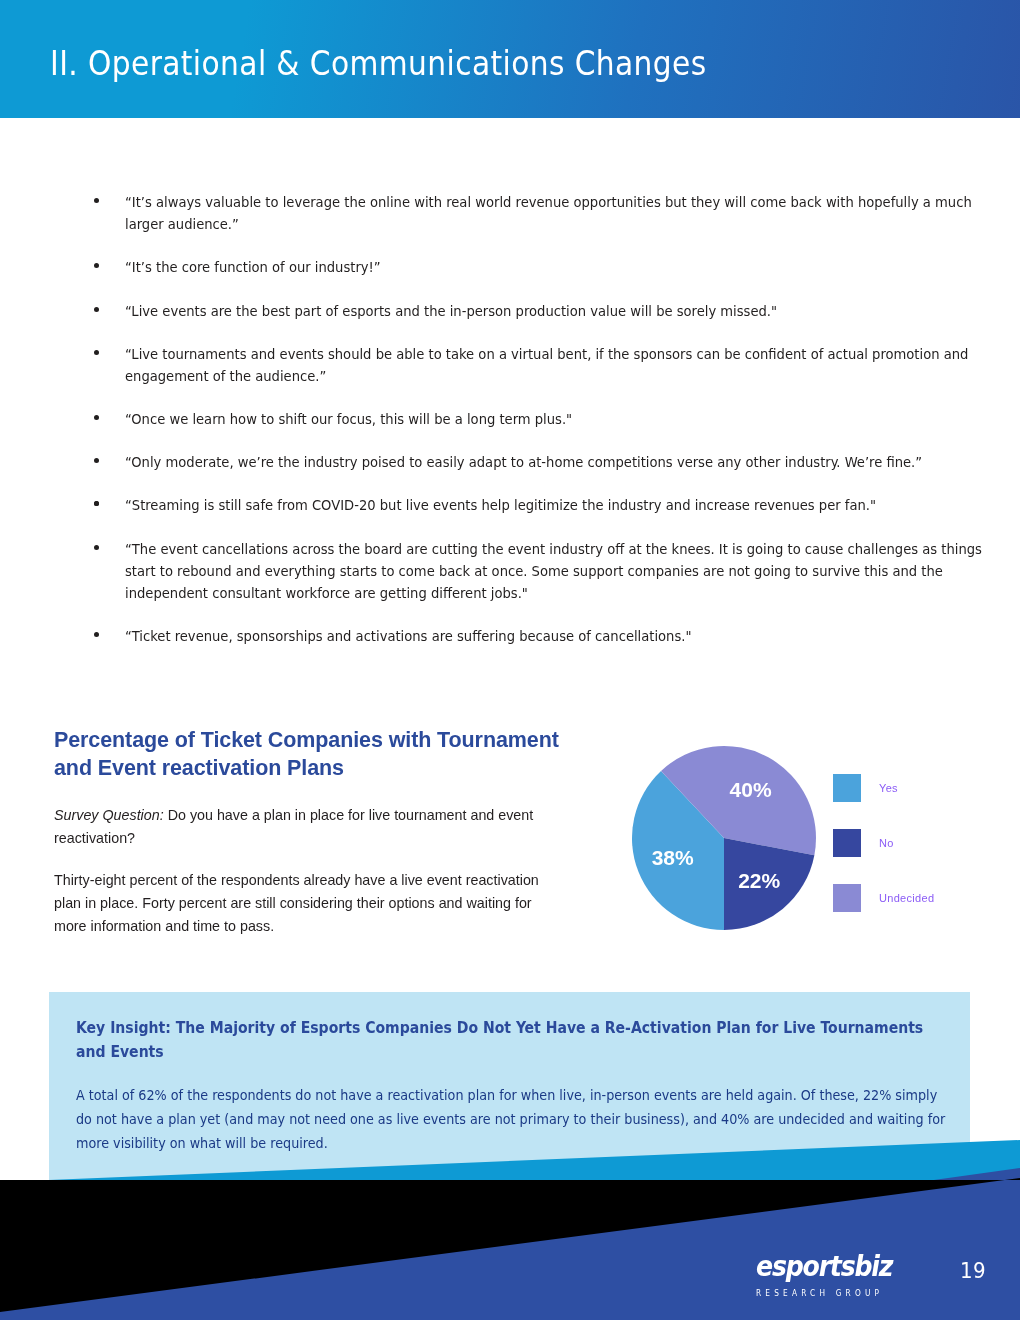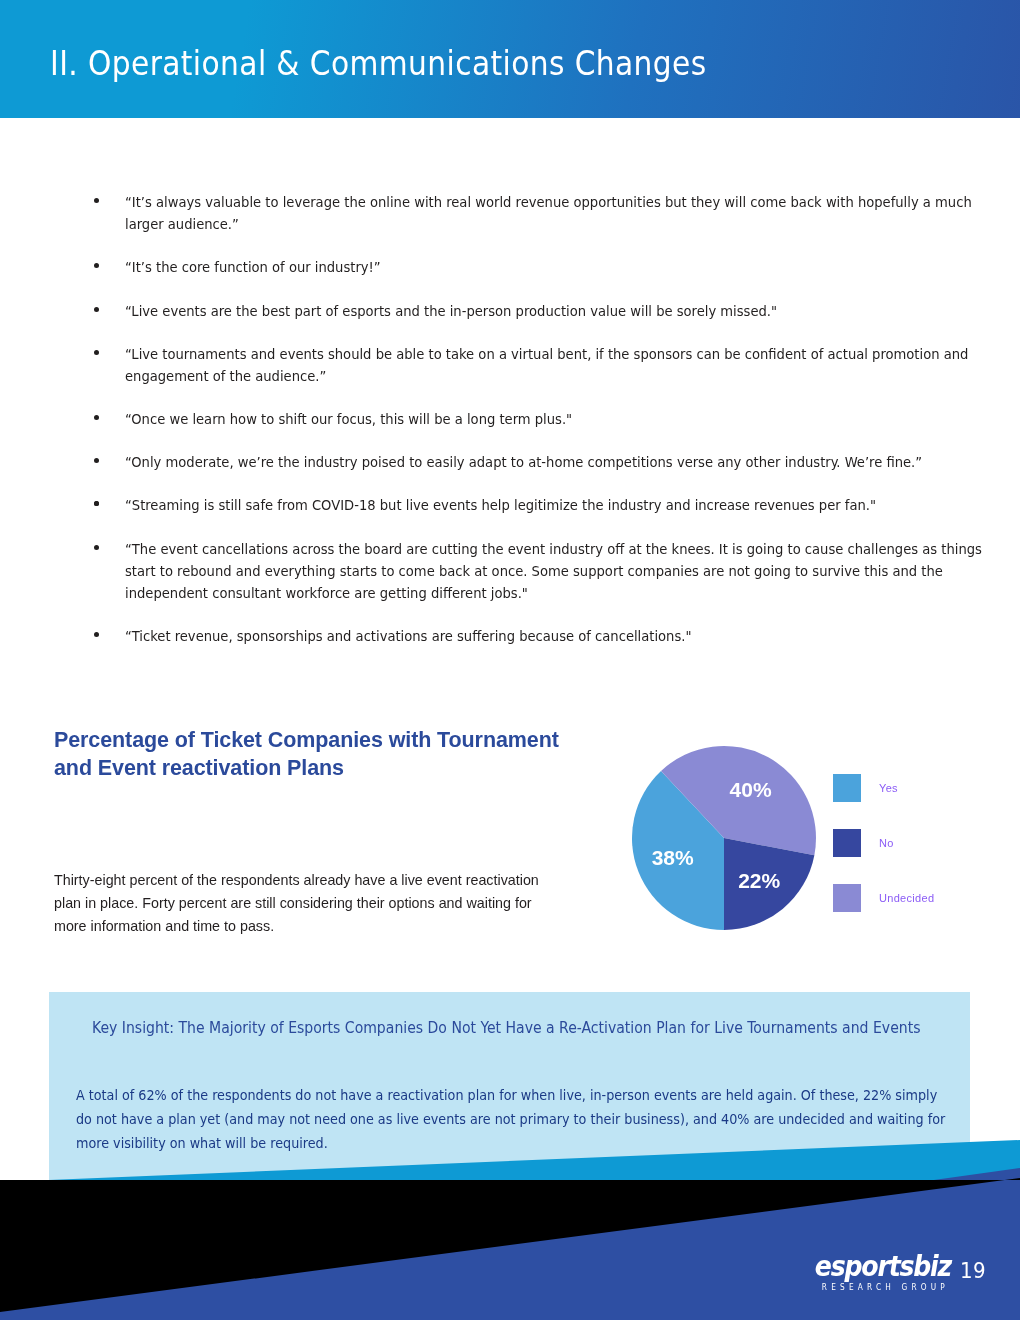--- a/index.html
+++ b/index.html
@@ -58,43 +58,43 @@
   .legend{position:absolute;left:833px;top:38px;}
   .legend-row{display:flex;align-items:center;height:55px;}
   .legend-swatch{width:28px;height:28px;margin-right:18px;flex:0 0 auto;}
   .legend-label{font-size:11px;color:#8b5cf6;letter-spacing:.3px;}
   
   .insight-box{
     position:absolute;left:49px;top:992px;width:921px;height:193px;
     background:#bfe4f4;
   }
   .insight-title{
-    position:absolute;left:43px;top:25px;width:860px;
-    color:#2b4a9b;font-size:15.6px;line-height:1.52;font-weight:400;
+    position:absolute;left:27px;top:25px;width:860px;
+    color:#2b4a9b;font-size:15.6px;line-height:1.52;font-weight:700;
     font-family:"DejaVu Sans Condensed","Liberation Sans",sans-serif;
   }
   .insight-body{
     position:absolute;left:27px;top:92px;width:880px;
     color:#1b3a86;font-size:14.2px;line-height:1.68;
     font-family:"DejaVu Sans Condensed","Liberation Sans",sans-serif;
   }
   
   .footer{position:absolute;left:0;top:1140px;width:1020px;height:180px;overflow:hidden;}
   .footer-svg{position:absolute;left:0;top:0;}
   .footer-logo{
-    position:absolute;left:756px;top:1253px;width:195px;text-align:right;
+    position:absolute;left:756px;top:1253px;width:195px;
   }
   .logo-word{
     color:#ffffff;font-size:28px;font-weight:bold;font-style:italic;
     letter-spacing:-1.2px;line-height:1;
     font-family:"DejaVu Sans Condensed","Liberation Sans",sans-serif;
   }
   .logo-sub{
     color:#ffffff;font-size:8.2px;letter-spacing:4.2px;line-height:1;
-    margin-top:2px;padding-right:2px;
+    margin-top:8px;padding-right:2px;
     font-family:"DejaVu Sans Condensed","Liberation Sans",sans-serif;
   }
   .page-number{
     position:absolute;left:960px;top:1258px;
     color:#ffffff;font-size:22px;letter-spacing:.5px;
     font-family:"DejaVu Sans Condensed","Liberation Sans",sans-serif;
   }
 </style>
 </head>
 <body>
@@ -126,35 +126,38 @@
   </div>
   <div class="quote-item">
     <span class="bullet"></span>
     <span>“Only moderate, we’re the industry poised to easily adapt to at-home competitions verse any other industry. We’re fine.”</span>
   </div>
   <div class="quote-item">
     <span class="bullet"></span>
   </div>
   <div class="quote-item">
     <span class="bullet"></span>
-    <span>“Streaming is still safe from COVID-18 but live events help legitimize the industry and increase revenues per fan."</span>
+    <span>“Streaming is still safe from COVID-20 but live events help legitimize the industry and increase revenues per fan."</span>
   </div>
   <div class="quote-item">
     <span class="bullet"></span>
     <span>“The event cancellations across the board are cutting the event industry off at the knees. It is going to cause challenges as things start to rebound and everything starts to come back at once. Some support companies are not going to survive this and the independent consultant workforce are getting different jobs."</span>
   </div>
   <div class="quote-item">
     <span class="bullet"></span>
     <span>“Ticket revenue, sponsorships and activations are suffering because of cancellations."</span>
   </div>
 </div>
 
 <div class="chart-section">
   <div class="chart-heading">Percentage of Ticket Companies with Tournament and Event reactivation Plans</div>
 
+  <div class="survey-question">
+    <em>Survey Question:</em><span> Do you have a plan in place for live tournament and event reactivation?</span>
+  </div>
 
   <div class="survey-body">Thirty-eight percent of the respondents already have a live event reactivation plan in place. Forty percent are still considering their options and waiting for more information and time to pass.</div>
 
   <div class="pie-wrap">
     <svg class="pie-svg" width="215" height="205" viewBox="0 0 215 205">
       <g id="pie-slices">
           <path d="M 107 104 L 107 196 A 92 92 0 0 1 44.02 36.93 Z" fill="#4BA3DC"></path>
           <path d="M 107 104 L 44.02 36.93 A 92 92 0 0 1 197.37 121.24 Z" fill="#8A8AD4"></path>
           <path d="M 107 104 L 197.37 121.24 A 92 92 0 0 1 107 196 Z" fill="#36479F"></path>
         </g>

